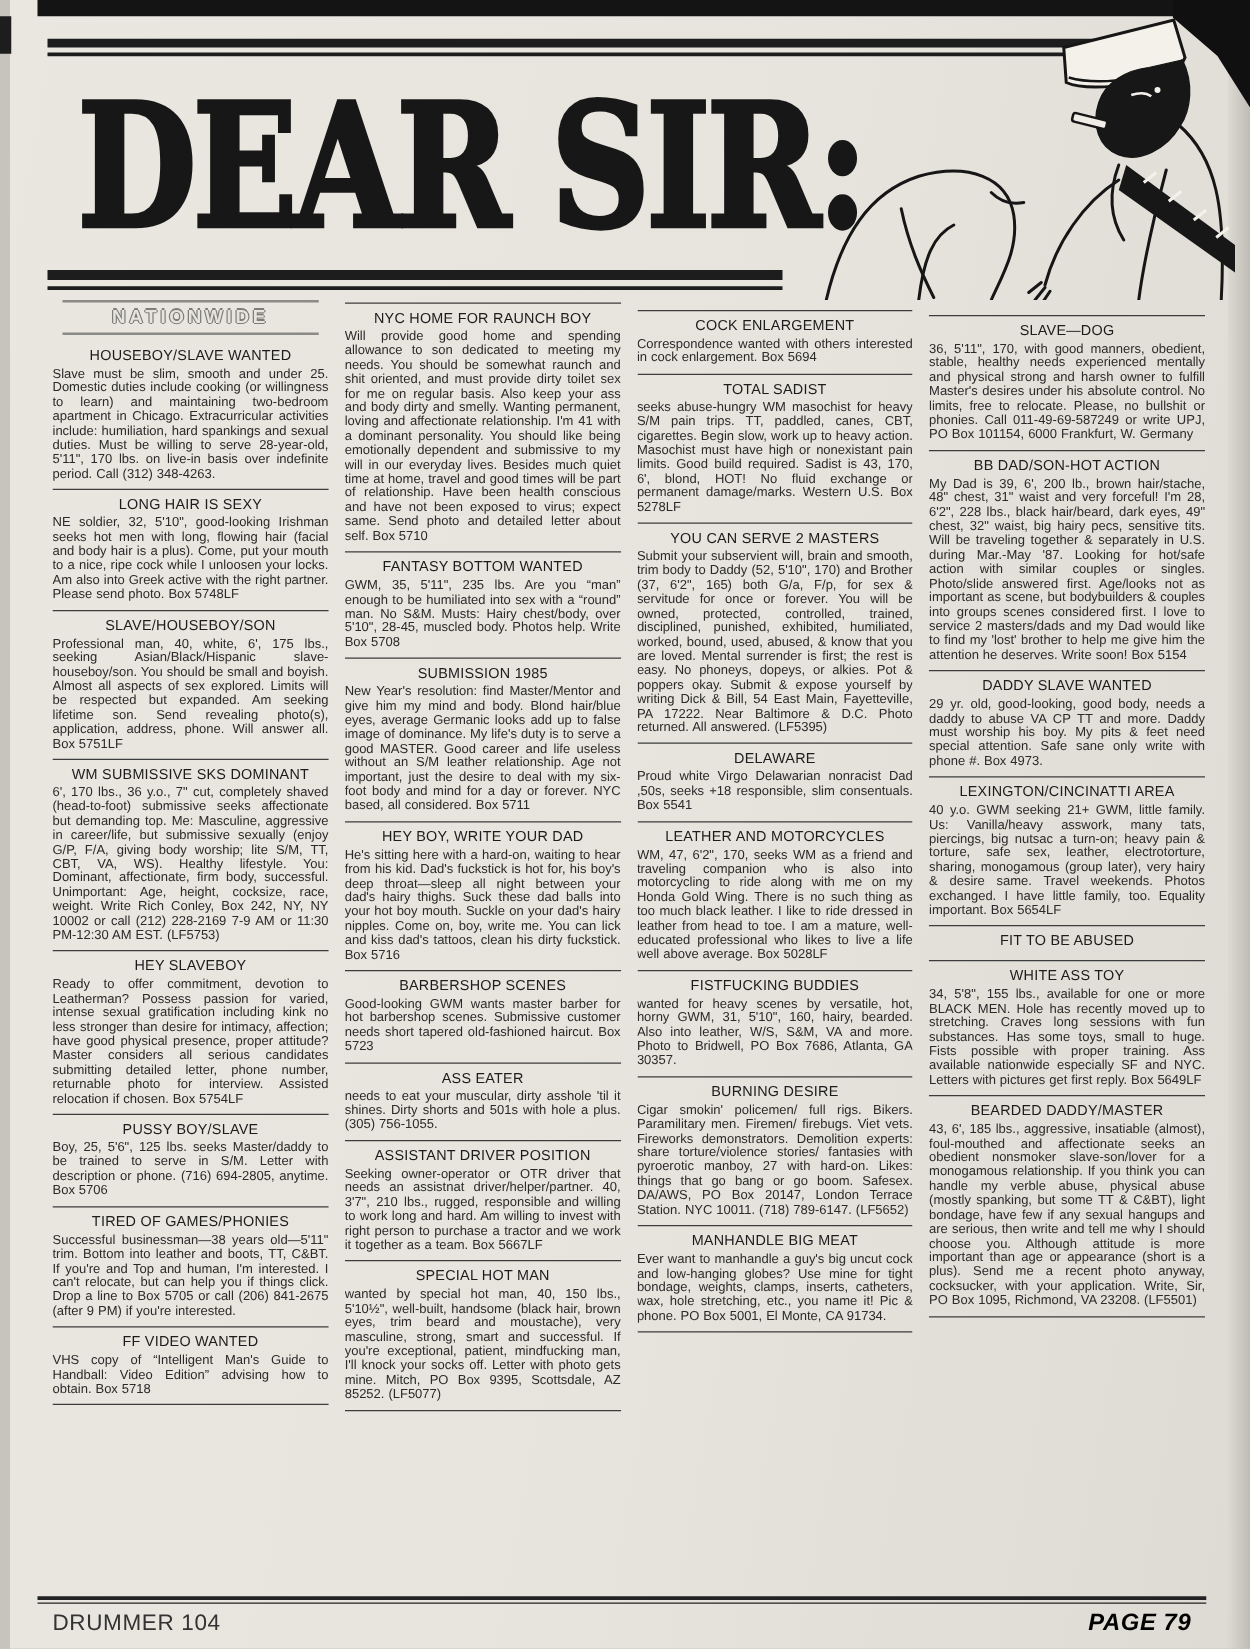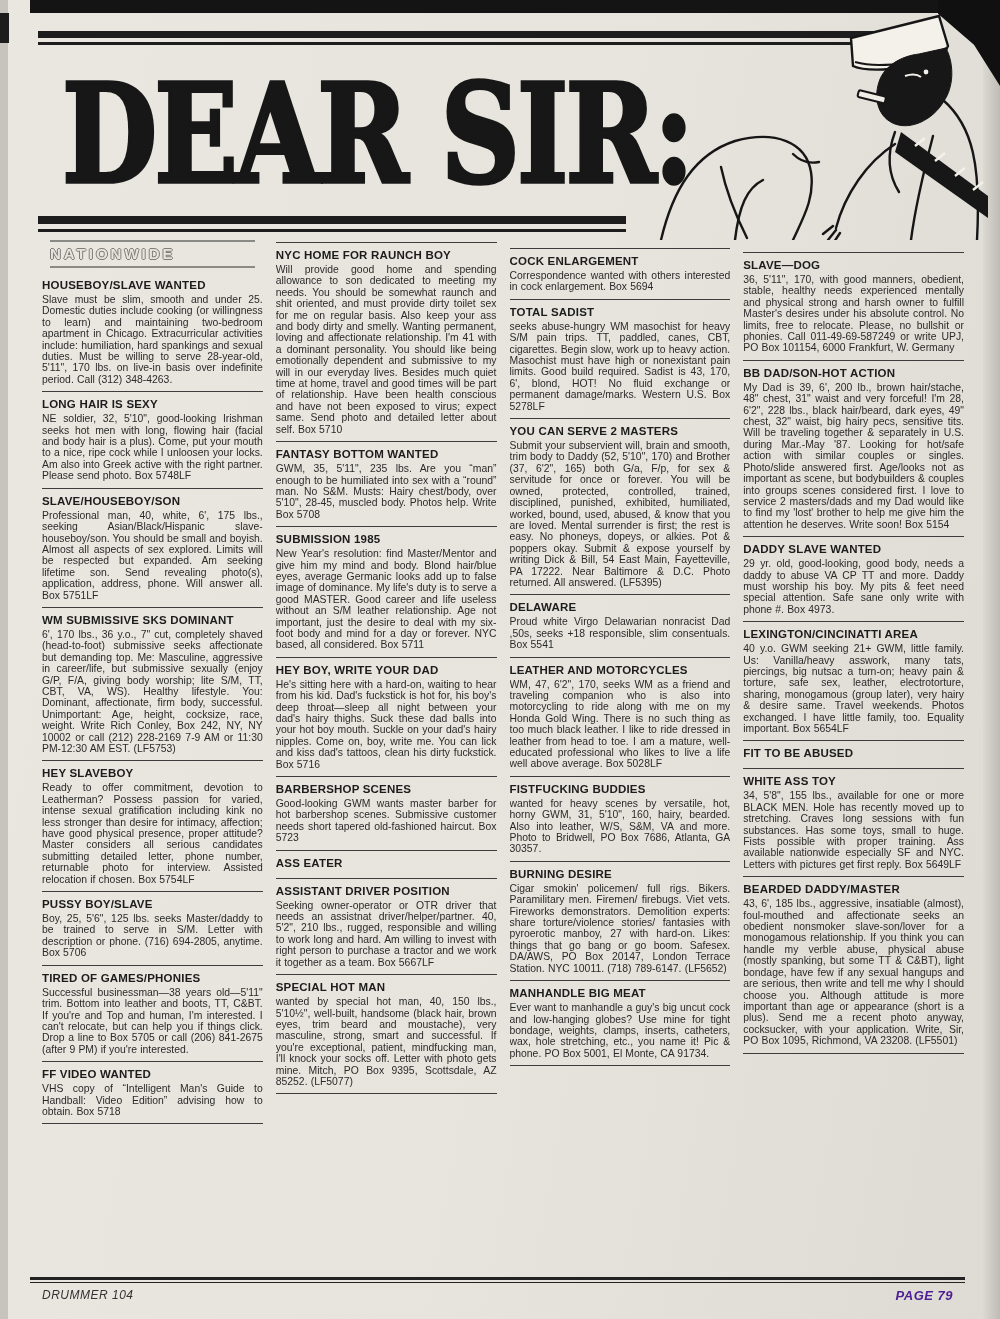--- a/index.html
+++ b/index.html
@@ -42,44 +42,44 @@
   .columns{
     position:absolute;left:42px;top:240px;width:922px;height:1034px;
     display:flex;gap:13px;overflow:hidden;
   }
   .col{flex:1 1 0;overflow:hidden;color:#242424;}
   .col2{padding-top:2px;}
   .col3{padding-top:8px;}
   .col4{padding-top:12px;}
   .nationwide{
     border-top:2px solid #8a8a86;border-bottom:2px solid #8a8a86;
-    margin:0 8px 5px 8px;padding:3px 0 4px 0;text-align:left;
+    margin:0 8px 5px 8px;padding:3px 0 4px 0;text-align:center;
     font-weight:bold;font-size:15px;letter-spacing:3px;
     color:#e7e4dd;
     text-shadow:1px 0 0 #7d7d79,-1px 0 0 #7d7d79,0 1px 0 #7d7d79,0 -1px 0 #7d7d79;
   }
   .ad{border-bottom:1px solid #3c3c3c;padding:4px 0 6px 0;}
   .col.ruled-top .ad:first-child{border-top:1px solid #3c3c3c;}
   .ad:last-child{border-bottom:1px solid #3c3c3c;}
   .ad-title{
-    font-weight:bold;font-size:11.5px;line-height:13px;
+    text-align:center;font-weight:normal;font-size:11.5px;line-height:13px;
     letter-spacing:0.2px;margin:2px 0 2px 0;color:#1c1c1c;
   }
   .ad-body{
     font-size:10.4px;line-height:11.4px;text-align:justify;
     color:#2a2a2a;word-spacing:0.3px;
   }
 
   
   .footer{position:absolute;left:30px;top:1277px;width:935px;}
   .footer .f-thick{height:3px;background:#222;}
   .footer .f-thin{height:1px;background:#222;margin-top:2px;}
   .footer-row{display:flex;justify-content:space-between;padding:5px 12px 0 12px;}
-  .pub{font-style:italic;font-size:12px;color:#333;letter-spacing:0.5px;}
-  .pageno{font-style:italic;font-size:13px;color:#4c1d95;font-weight:bold;letter-spacing:0.5px;}
+  .pub{font-size:18px;color:#333;letter-spacing:0.5px;}
+  .pageno{font-style:italic;font-size:19px;color:#000000;font-weight:bold;letter-spacing:0.5px;}
 </style>
 </head>
 <body>
 
 <div class="page"></div>
 <div class="page-edge"></div>
 <div class="scan-topbar"></div>
 <div class="scan-corner"></div>
 <div class="scan-leftnub"></div>
 
@@ -170,24 +170,25 @@
       <div class="ad">
         <div class="ad-title">HEY BOY, WRITE YOUR DAD</div>
         <div class="ad-body">He's sitting here with a hard-on, waiting to hear from his kid. Dad's fuckstick is hot for, his boy's deep throat—sleep all night between your dad's hairy thighs. Suck these dad balls into your hot boy mouth. Suckle on your dad's hairy nipples. Come on, boy, write me. You can lick and kiss dad's tattoos, clean his dirty fuckstick. Box 5716</div>
       </div>
       <div class="ad">
         <div class="ad-title">BARBERSHOP SCENES</div>
         <div class="ad-body">Good-looking GWM wants master barber for hot barbershop scenes. Submissive customer needs short tapered old-fashioned haircut. Box 5723</div>
       </div>
       <div class="ad">
         <div class="ad-title">ASS EATER</div>
+        <div class="ad-body">needs to eat your muscular, dirty asshole 'til it shines. Dirty shorts and 501s with hole a plus. (305) 756-1055.</div>
       </div>
       <div class="ad">
         <div class="ad-title">ASSISTANT DRIVER POSITION</div>
-        <div class="ad-body">Seeking owner-operator or OTR driver that needs an assistnat driver/helper/partner. 40, 5'2", 210 lbs., rugged, responsible and willing to work long and hard. Am willing to invest with right person to purchase a tractor and we work it together as a team. Box 5667LF</div>
+        <div class="ad-body">Seeking owner-operator or OTR driver that needs an assistnat driver/helper/partner. 40, 3'7", 210 lbs., rugged, responsible and willing to work long and hard. Am willing to invest with right person to purchase a tractor and we work it together as a team. Box 5667LF</div>
       </div>
       <div class="ad">
         <div class="ad-title">SPECIAL HOT MAN</div>
         <div class="ad-body">wanted by special hot man, 40, 150 lbs., 5'10½", well-built, handsome (black hair, brown eyes, trim beard and moustache), very masculine, strong, smart and successful. If you're exceptional, patient, mindfucking man, I'll knock your socks off. Letter with photo gets mine. Mitch, PO Box 9395, Scottsdale, AZ 85252. (LF5077)</div>
       </div>
     </div>
   <div class="col col3 ruled-top">
       <div class="ad">
         <div class="ad-title">COCK ENLARGEMENT</div>
         <div class="ad-body">Correspondence wanted with others interested in cock enlargement. Box 5694</div>

